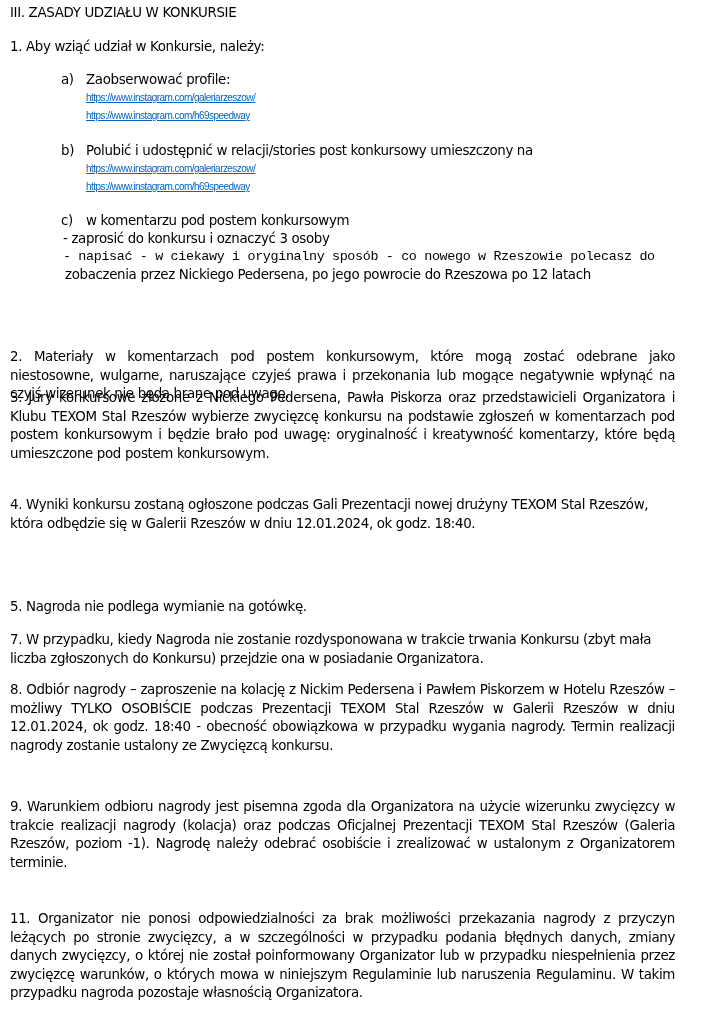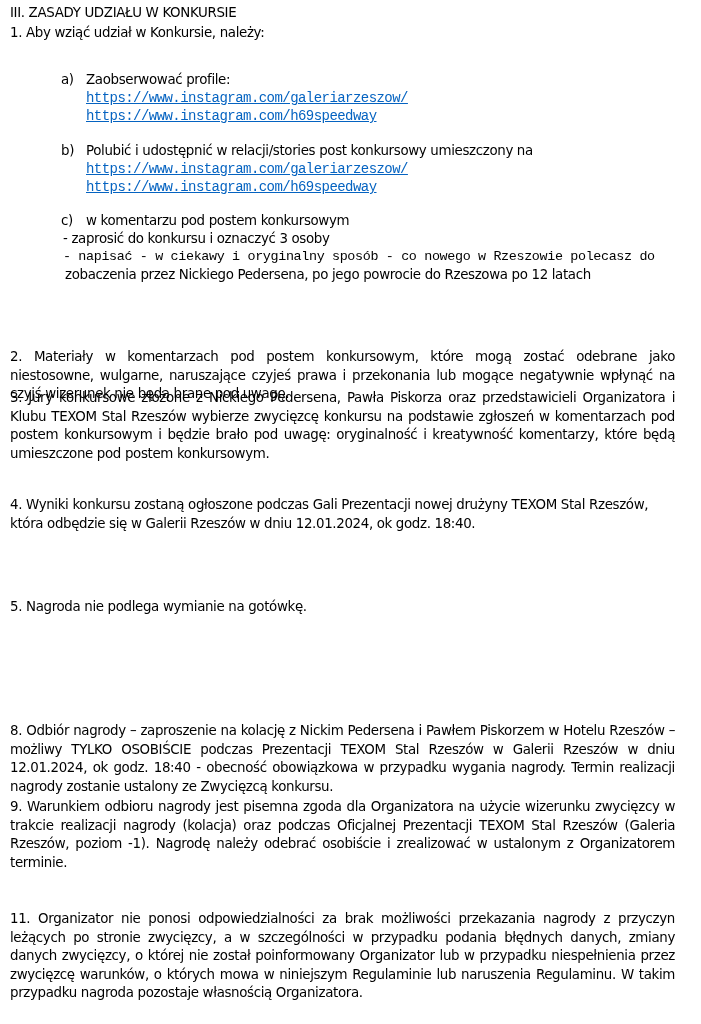--- a/index.html
+++ b/index.html
@@ -9,30 +9,30 @@
       color: #000000;
       font-size: 13.4px;
       line-height: 18.5px;
       letter-spacing: -0.35px;
     }
     .page { position: relative; width: 701px; height: 964px; }
     .blk { position: absolute; left: 10px; width: 666px; margin: 0; }
     .just { text-align: justify; text-align-last: left; }
     .nowrap { white-space: nowrap; }
     .sub { position: absolute; white-space: nowrap; }
-    a.link { color: #0563C1; text-decoration: underline; font-family: Liberation Mono, monospace; letter-spacing: -0.55px; font-size: 14px; }
+    a.link { color: #0563C1; text-decoration: underline; font-family: Liberation Sans, sans-serif; letter-spacing: -0.55px; font-size: 10px; }
   </style>
 </head>
 <body>
 
 <div class="page">
 
   <div class="blk nowrap" style="top:4px;">III. ZASADY UDZIAŁU W KONKURSIE</div>
 
-  <div class="blk nowrap" style="top:24px;">1. Aby wziąć udział w Konkursie, należy:</div>
+  <div class="blk nowrap" style="top:38px;">1. Aby wziąć udział w Konkursie, należy:</div>
 
   <div>
     <span class="sub" style="left:61px; top:71px;">a)</span>
     <span class="sub" style="left:86px; top:71px;">Zaobserwować profile:</span>
     <a class="sub link" href="#" style="left: 86px; top: 89px; color: rgb(5, 99, 193);">https://www.instagram.com/galeriarzeszow/</a>
     <a class="sub link" href="#" style="left: 86px; top: 107px; color: rgb(5, 99, 193);">https://www.instagram.com/h69speedway</a>
   </div>
 
   <div>
     <span class="sub" style="left:61px; top:142px;">b)</span>
@@ -46,17 +46,18 @@
     <span class="sub" style="left:86px; top:212px;">w komentarzu pod postem konkursowym</span>
     <span class="sub" style="left:63px; top:230px;">- zaprosić do konkursu i oznaczyć 3 osoby</span>
     <span class="sub" style="left:63px; top:248px;font-family:Liberation Mono, monospace;">- napisać - w ciekawy i oryginalny sposób - co nowego w Rzeszowie polecasz do</span>
     <span class="sub" style="left:65px; top:266px;">zobaczenia przez Nickiego Pedersena, po jego powrocie do Rzeszowa po 12 latach</span>
   </div>
 
   <p class="blk just" style="top:332px; width:665px;margin-top:16px;">2. Materiały w komentarzach pod postem konkursowym, które mogą zostać odebrane jako niestosowne, wulgarne, naruszające czyjeś prawa i przekonania lub mogące negatywnie wpłynąć na czyjś wizerunek nie będą brane pod uwagę.</p>
   <p class="blk just" style="top:389px; width:665px;">3. Jury konkursowe złożone z Nickiego Pedersena, Pawła Piskorza oraz przedstawicieli Organizatora i Klubu TEXOM Stal Rzeszów wybierze zwycięzcę konkursu na podstawie zgłoszeń w komentarzach pod postem konkursowym i  będzie brało pod uwagę: oryginalność i kreatywność komentarzy, które będą umieszczone pod postem konkursowym.</p>
   <p class="blk" style="top:496px; width:665px;">4. Wyniki konkursu zostaną ogłoszone podczas Gali Prezentacji nowej drużyny TEXOM Stal Rzeszów, która odbędzie się w Galerii Rzeszów w dniu 12.01.2024, ok godz. 18:40.</p>
   <p class="blk" style="top:550px;margin-top:48px;">5. Nagroda nie podlega wymianie na gotówkę.</p>
-  <p class="blk just" style="top:681px; width:665px;margin-top:41px;">8. Odbiór nagrody – zaproszenie na kolację z Nickim Pedersena i Pawłem Piskorzem w Hotelu Rzeszów – możliwy TYLKO OSOBIŚCIE podczas Prezentacji TEXOM Stal Rzeszów w Galerii Rzeszów w dniu 12.01.2024, ok godz. 18:40 - obecność obowiązkowa w przypadku wygania nagrody. Termin realizacji nagrody zostanie ustalony ze Zwycięzcą konkursu.</p>
+  <p class="blk" style="top:631px; width:665px;">7. W przypadku, kiedy Nagroda nie zostanie rozdysponowana w trakcie trwania Konkursu (zbyt mała liczba zgłoszonych do Konkursu) przejdzie ona w posiadanie Organizatora.</p>
+  <p class="blk just" style="top:681px; width:665px;">8. Odbiór nagrody – zaproszenie na kolację z Nickim Pedersena i Pawłem Piskorzem w Hotelu Rzeszów – możliwy TYLKO OSOBIŚCIE podczas Prezentacji TEXOM Stal Rzeszów w Galerii Rzeszów w dniu 12.01.2024, ok godz. 18:40 - obecność obowiązkowa w przypadku wygania nagrody. Termin realizacji nagrody zostanie ustalony ze Zwycięzcą konkursu.</p>
   <p class="blk just" style="top:751px; width:665px;margin-top:47px;">9. Warunkiem odbioru nagrody jest pisemna zgoda dla Organizatora na użycie wizerunku zwycięzcy w trakcie realizacji nagrody (kolacja) oraz podczas Oficjalnej Prezentacji TEXOM Stal Rzeszów (Galeria Rzeszów, poziom -1). Nagrodę należy odebrać osobiście i zrealizować w ustalonym z Organizatorem terminie.</p>
   <p class="blk just" style="top:910px; width:665px;">11. Organizator nie ponosi odpowiedzialności za brak możliwości przekazania nagrody z przyczyn leżących po stronie zwycięzcy, a w szczególności w przypadku podania błędnych danych, zmiany danych zwycięzcy, o której nie został poinformowany Organizator lub w przypadku niespełnienia przez zwycięzcę warunków, o których mowa w niniejszym Regulaminie lub naruszenia Regulaminu. W takim przypadku nagroda pozostaje własnością Organizatora.</p>
 
 </div>
 
 </body></html>

